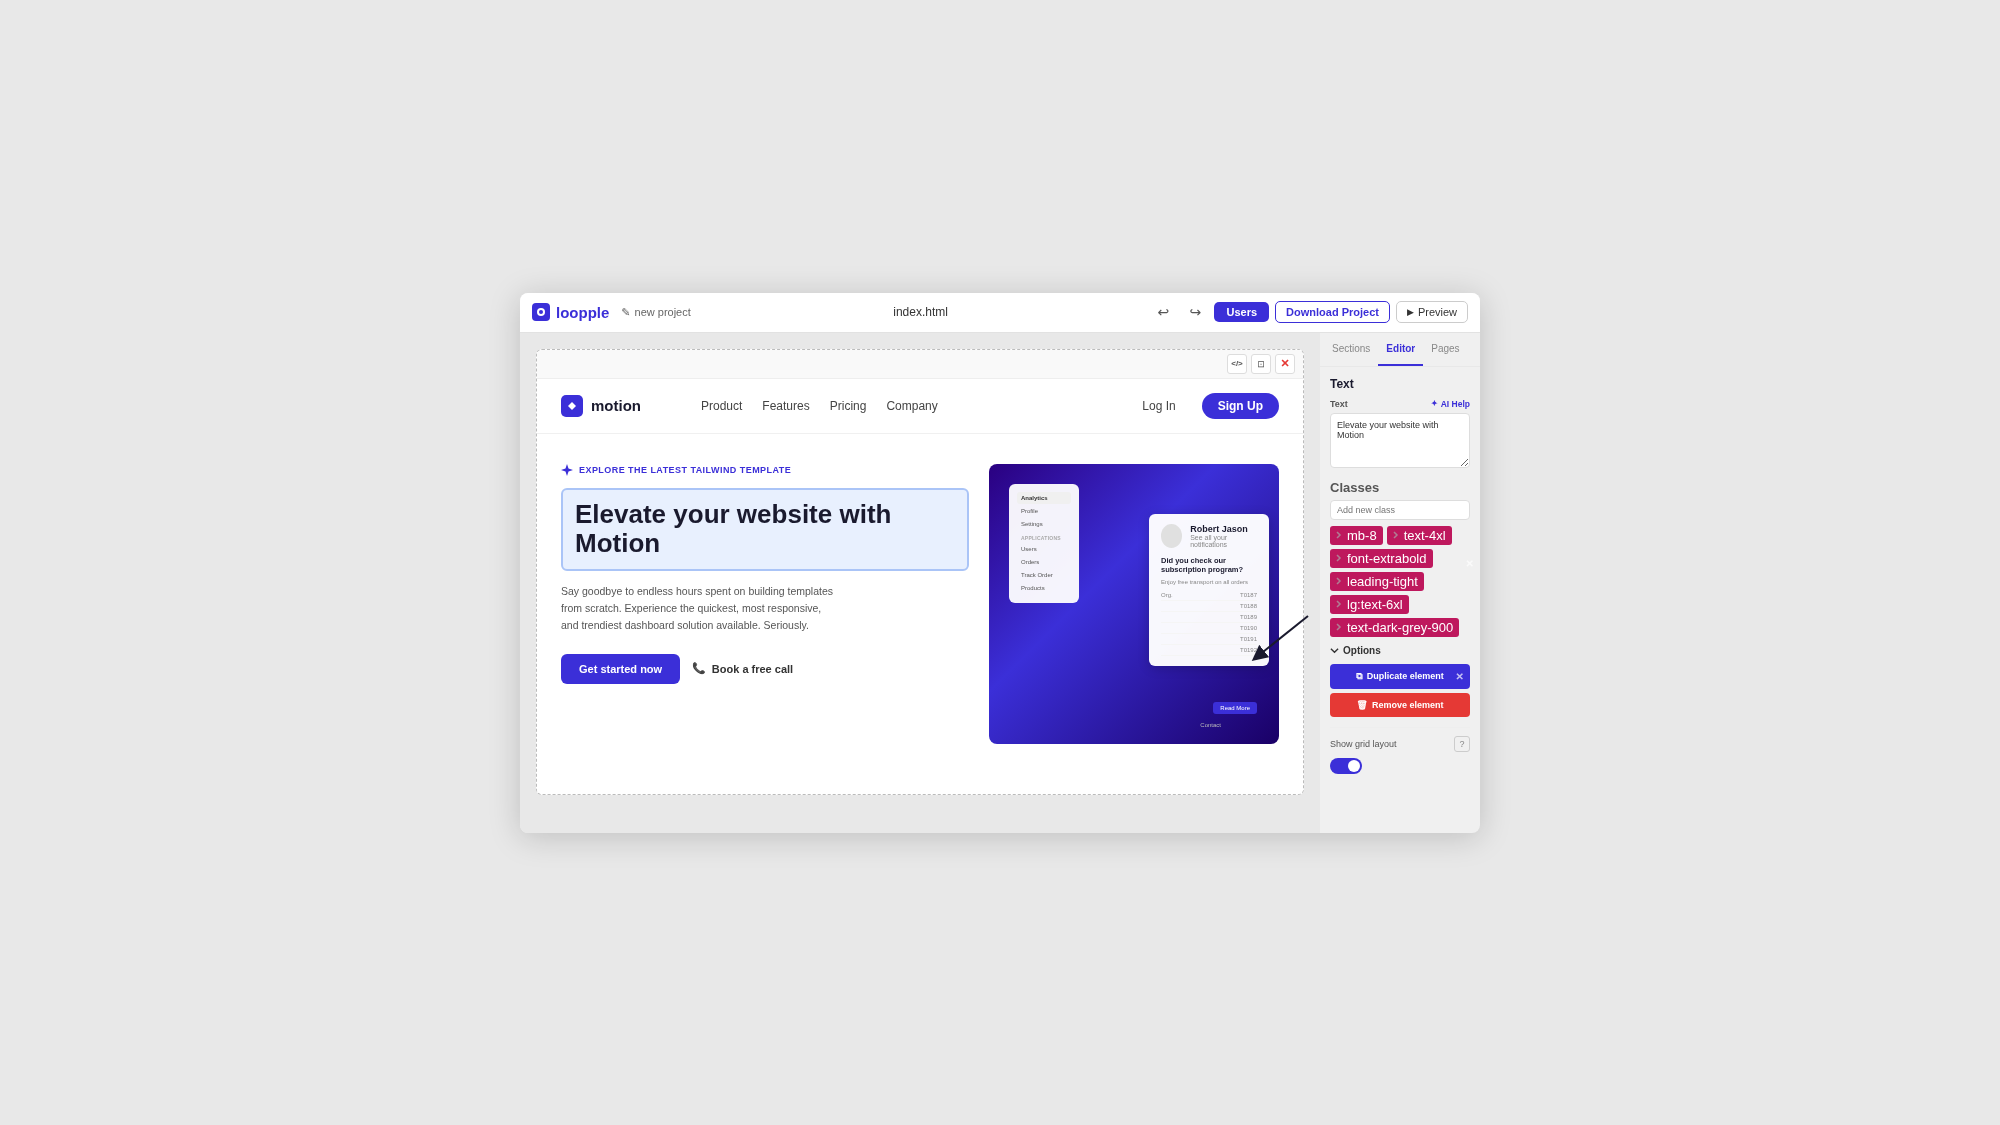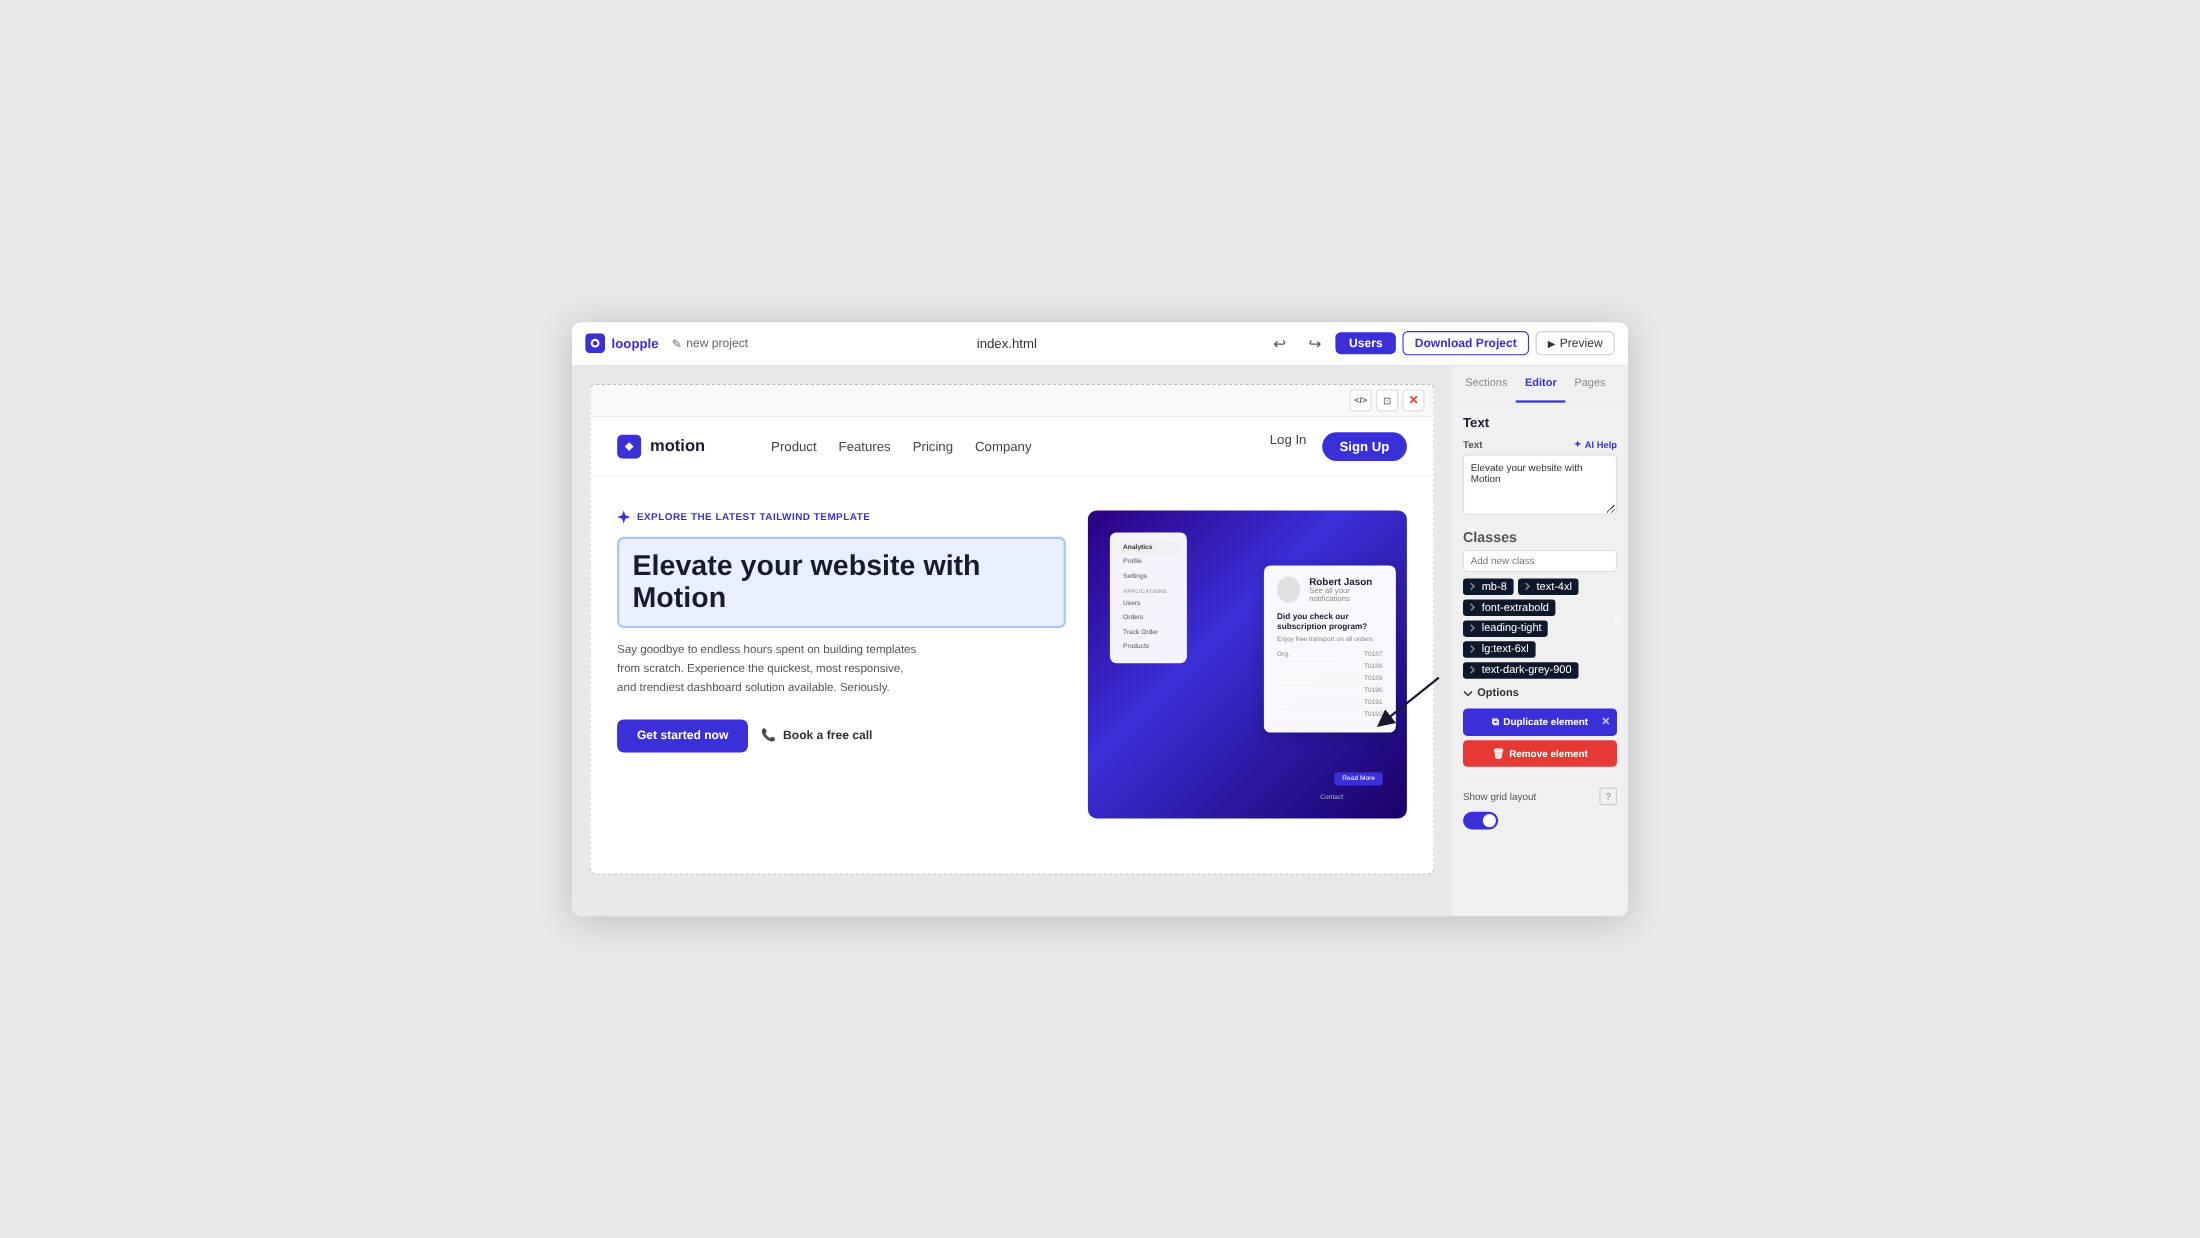--- a/index.html
+++ b/index.html
@@ -31,21 +31,21 @@
       height: 40px;
       display: flex;
       align-items: center;
       padding: 0 12px;
       gap: 12px;
     }
     .top-bar-logo {
       display: flex;
       align-items: center;
       gap: 6px;
-      font-size: 12px;
+      font-size: 15px;
       font-weight: 600;
       color: #3b2fd8;
     }
     .top-bar-logo svg {
       width: 18px; height: 18px;
     }
     .top-bar-new-project {
       display: flex;
       align-items: center;
       gap: 4px;
@@ -155,22 +155,22 @@
       flex: 1;
     }
     .site-nav-link {
       font-size: 12px;
       color: #444;
       cursor: pointer;
       text-decoration: none;
     }
     .site-nav-auth {
       display: flex;
-      align-items: flex-start;
-      gap: 14px;
+      align-items: center;
+      gap: 26px;
     }
     .btn-login {
       background: transparent;
       border: none;
       font-size: 12px;
       color: #444;
       cursor: pointer;
     }
     .btn-signup {
       background: #3b2fd8;
@@ -437,25 +437,25 @@
     }
 
     .class-tags {
       display: flex;
       flex-wrap: wrap;
       gap: 4px;
       margin-bottom: 8px;
     }
 
     .class-tag {
-      background: #0f172a;
+      background: #be185d;
       color: #fff;
       border-radius: 3px;
       padding: 2px 6px;
-      font-size: 10px;
+      font-size: 13px;
       display: flex;
       align-items: center;
       gap: 3px;
       cursor: pointer;
     }
     .class-tag svg {
       width: 8px; height: 8px;
       opacity: 0.7;
     }
 

